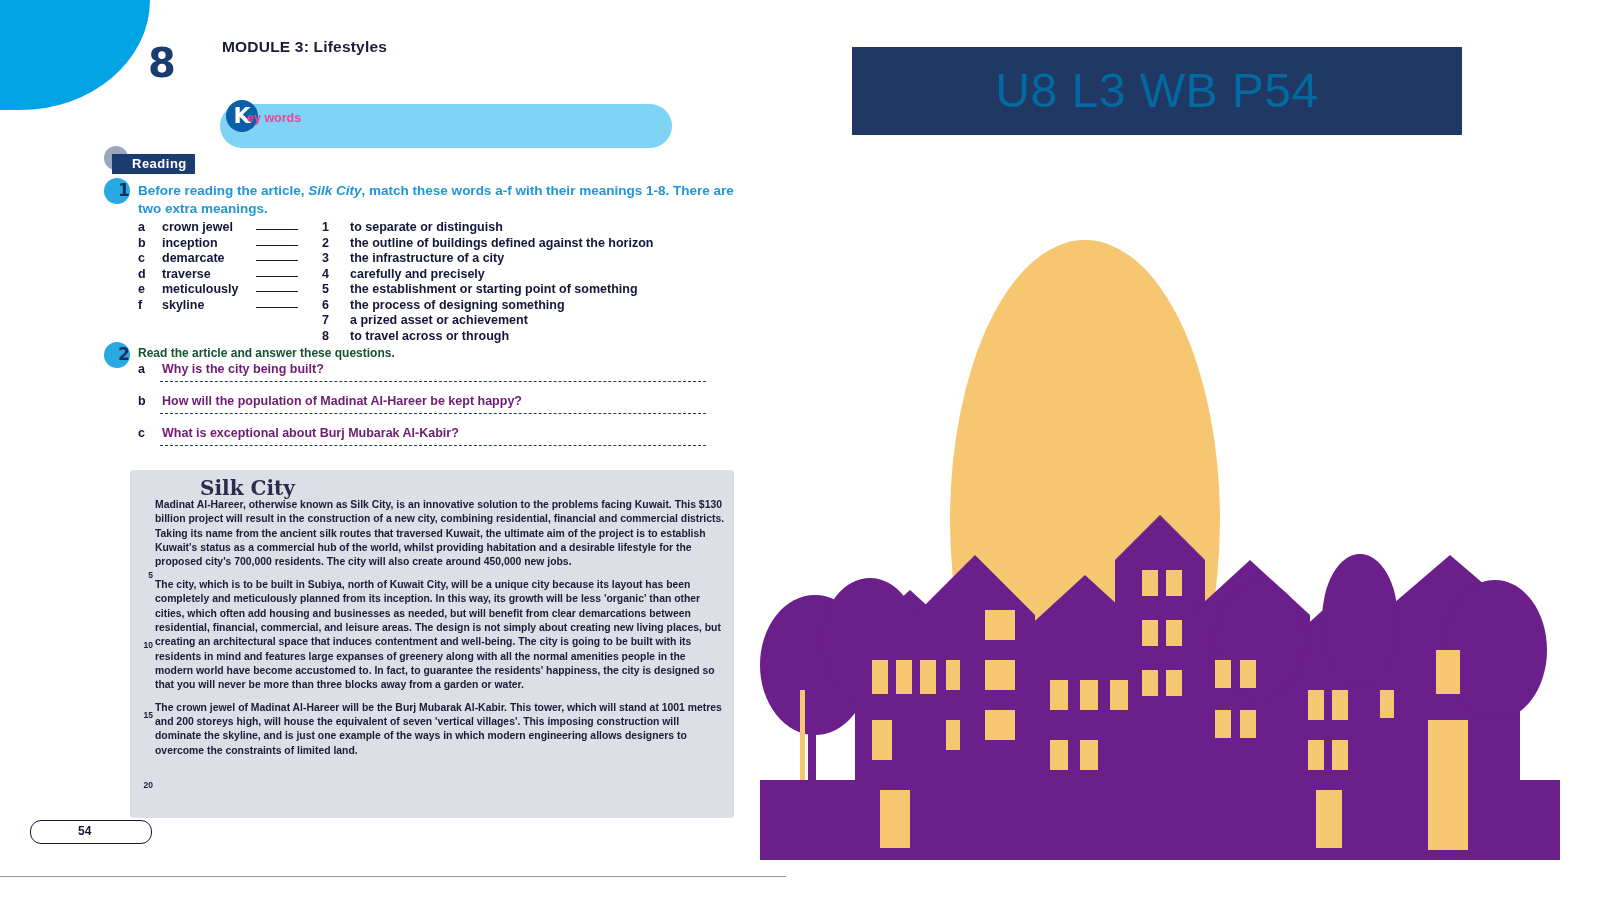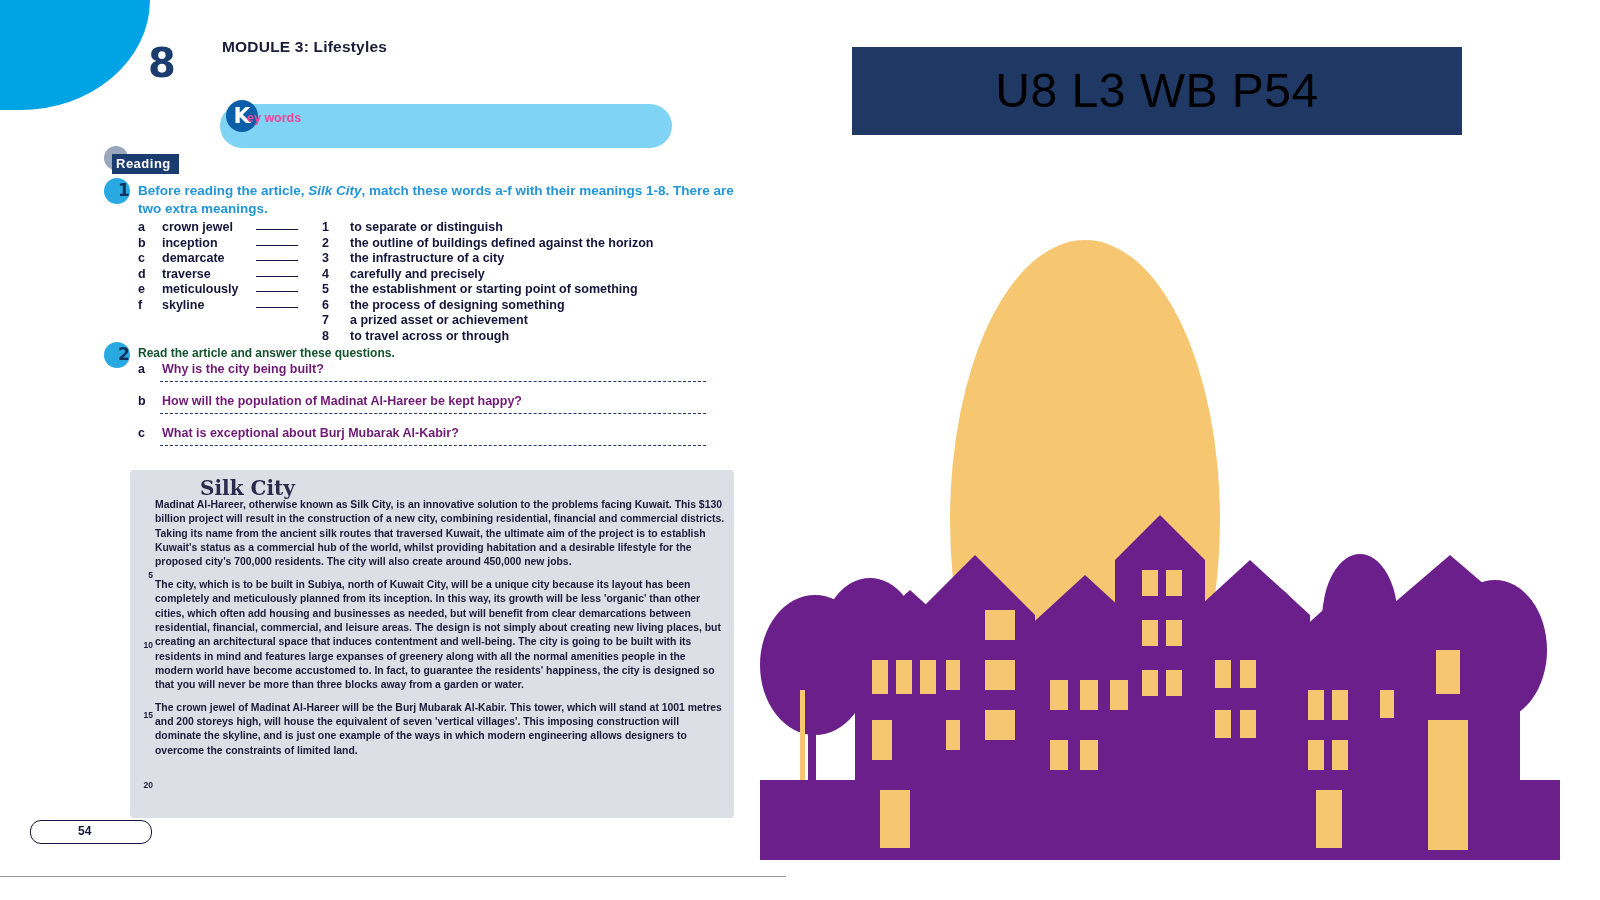--- a/index.html
+++ b/index.html
@@ -122,21 +122,21 @@
     background: #9aa6bb;
   }
   .reading-tab {
     position: absolute;
     left: 112px;
     top: 154px;
     background: #1b3c6e;
     color: #ffffff;
     font-size: 13px;
     font-weight: bold;
-    padding: 2px 8px 3px 4px;
+    padding: 2px 8px 3px 20px;
     letter-spacing: 0.5px;
   }
 
   
   .ex-bubble {
     position: absolute;
     width: 26px;
     height: 26px;
     border-radius: 50%;
     background: #29a9e1;
@@ -311,21 +311,21 @@
     background: #1f3864;
   }
   .title-banner-text {
     position: absolute;
     left: 852px;
     top: 47px;
     width: 610px;
     height: 88px;
     line-height: 88px;
     text-align: center;
-    color: #000000;
+    color: #0369a1;
     font-size: 48px;
     font-family: "Liberation Sans", sans-serif;
     letter-spacing: 0.5px;
   }
 
   #illustration {
     position: absolute;
     left: 760px;
     top: 220px;
     width: 800px;

